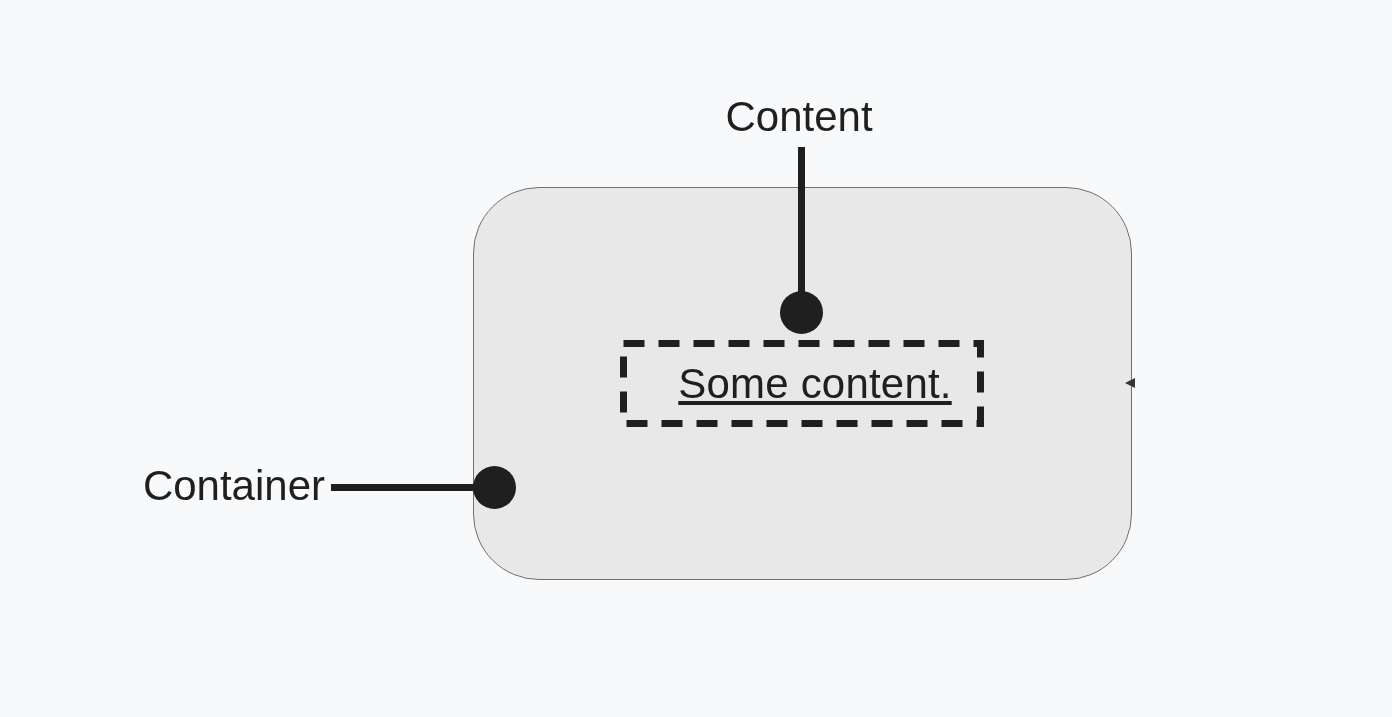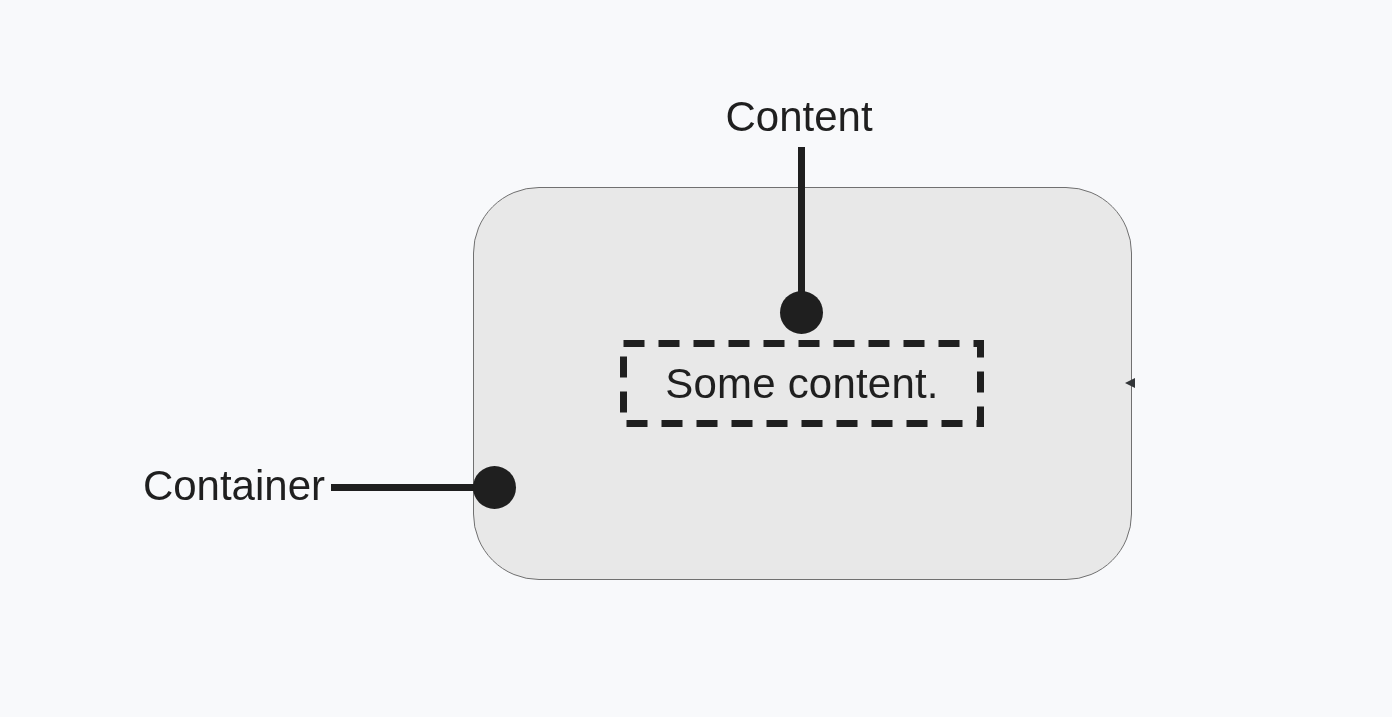--- a/index.html
+++ b/index.html
@@ -42,30 +42,31 @@
     color: var(--annotation);
   }
   .content-box .dash-svg {
     position: absolute;
     left: 0; top: 0;
     width: 100%; height: 100%;
     display: block;
   }
   .content-box .content-text {
     position: absolute;
-    left: 0; top: 0;
+    left: 13px; top: 0;
     width: 100%; height: 100%;
     display: flex;
     align-items: center;
     justify-content: center;
     font-size: 42px;
     line-height: 1;
     color: var(--annotation);
     letter-spacing: 0.2px;
     white-space: nowrap;
+    text-decoration: underline;
   }
   
   .label {
     position: absolute;
     font-size: 42px;
     line-height: 1;
     color: var(--annotation);
     white-space: nowrap;
     text-align: right;
   }

